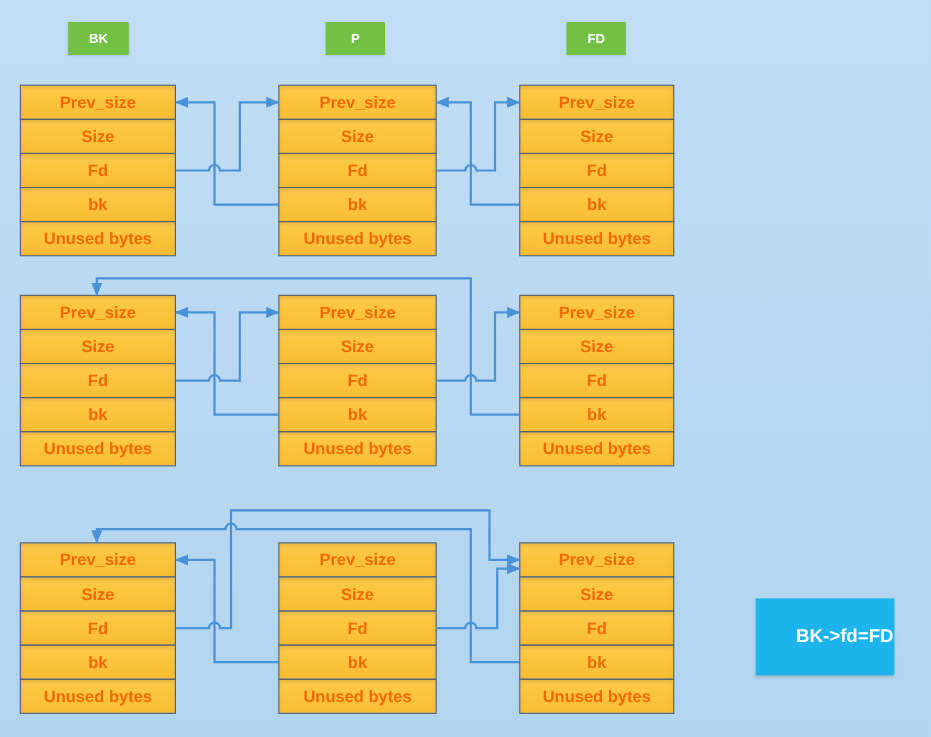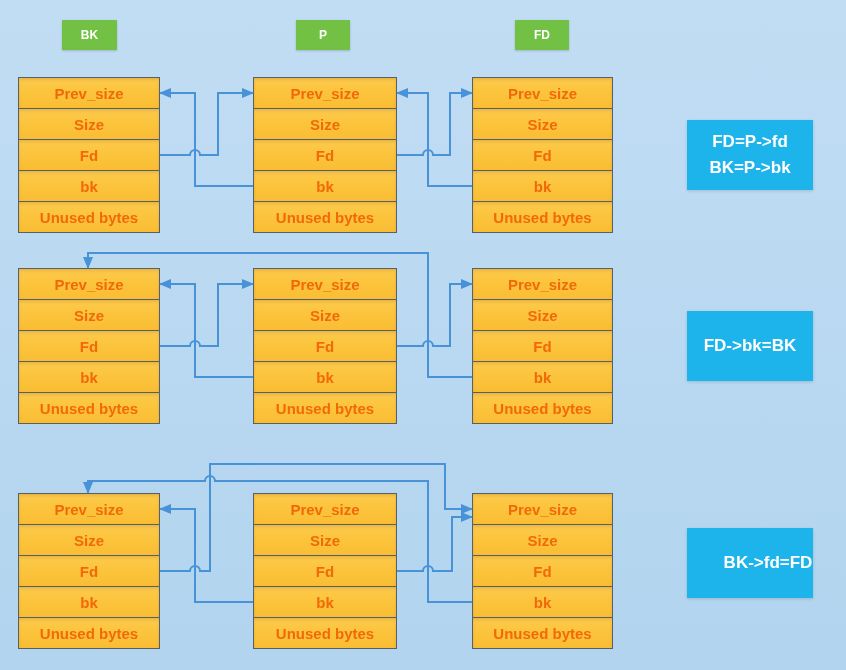--- a/index.html
+++ b/index.html
@@ -33,21 +33,21 @@
   .chip-bk { left:62px;  width:55px; }
   .chip-p  { left:296px; width:54px; }
   .chip-fd { left:515px; width:54px; }
   .note {
     position:absolute; left:687px; width:126px; height:70px; box-sizing:border-box;
     background: var(--annotation_bg,#1db4ec);
     color:#fff; font-weight:bold; font-size:17px; line-height:26px;
     display:flex; flex-direction:column; align-items:center; justify-content:center;
     box-shadow: 0 1px 3px rgba(0,0,0,0.15);
   }
-  .note-1 { top:120px; } .note-2 { top:311px; } .note-3 { top:528px;padding-left:36px; }
+  .note-1 { top:120px; } .note-2 { top:311px; } .note-3 { top:544px;padding-left:36px; }
   svg.overlay { position:absolute; left:0; top:0; }
   .edge { fill:none; stroke:var(--arrow,#4892d8); stroke-width:2; }
   .ah   { fill:var(--arrow,#4892d8); }
 </style>
 </head>
 <body>
 
 <div class="canvas">
 
   <div class="chip chip-bk">BK</div>
@@ -113,27 +113,20 @@
   <div class="cell">Unused bytes</div>
 </div>
   <div class="chunk row3 col-fd">
   <div class="cell">Prev_size</div>
   <div class="cell">Size</div>
   <div class="cell">Fd</div>
   <div class="cell">bk</div>
   <div class="cell">Unused bytes</div>
 </div>
 
-  <div class="note note-1">
-    <span>FD=P-&gt;fd</span>
-    <span>BK=P-&gt;bk</span>
-  </div>
-  <div class="note note-2">
-    <span>FD-&gt;bk=BK</span>
-  </div>
   <div class="note note-3">
     <span>BK-&gt;fd=FD</span>
   </div>
 
   <svg class="overlay" width="846" height="670" viewBox="0 0 846 670">
     <defs>
       <marker id="ah" viewBox="0 0 12 10" refX="11" refY="5" markerWidth="12" markerHeight="10" orient="auto" markerUnits="userSpaceOnUse">
         <path class="ah" d="M0,0 L12,5 L0,10 Z"></path>
       </marker>
     </defs>

